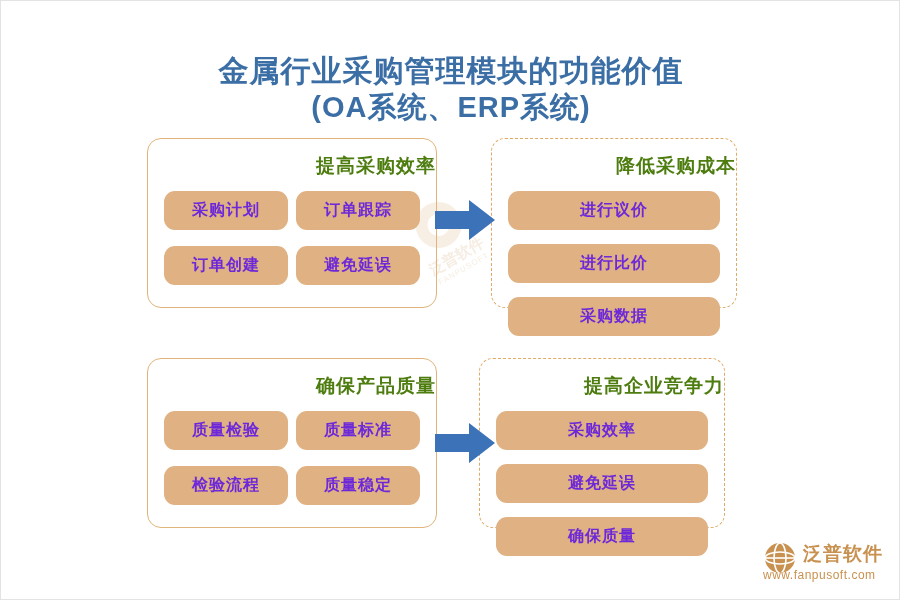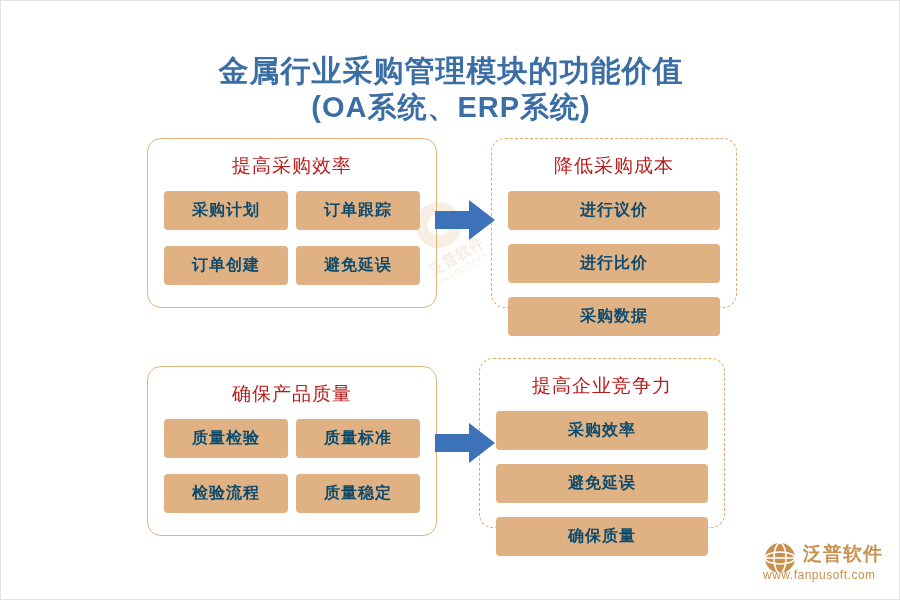--- a/index.html
+++ b/index.html
@@ -94,57 +94,57 @@
     box-sizing: border-box;
     border-radius: 14px;
   }
   .group.solid {
     border: 1.5px solid #e0b47a;
   }
   .group.dashed {
     border: 1.5px dashed #e0a968;
   }
   .group-title {
-    text-align: center;
-    color: #b91c1c;
+    text-align: right;
+    color: #4d7c0f;
     font-size: 19px;
-    font-weight: normal;
+    font-weight: bold;
     margin-top: 14px;
     letter-spacing: 1px;
   }
   .chip-area {
     padding: 12px 16px 0 16px;
     display: flex;
     flex-wrap: wrap;
     justify-content: space-between;
   }
   .chip {
     background: #dfb183;
-    color: #0c4a6e;
+    color: #6d28d9;
     font-size: 16px;
     font-weight: bold;
     text-align: center;
-    border-radius: 4px;
+    border-radius: 11px;
     padding: 9px 0;
     box-sizing: border-box;
     letter-spacing: 1px;
   }
   .chip.half {
     width: 124px;
     margin-bottom: 16px;
   }
   .chip.full {
     width: 100%;
     margin-bottom: 14px;
   }
 
   
   #g-eff   { left: 146px; top: 137px;  width: 290px; height: 170px; }
   #g-cost  { left: 490px; top: 137px;  width: 246px; height: 170px; }
-  #g-qual  { left: 146px; top: 357px;  width: 290px; height: 170px; margin-top: 8px; }
+  #g-qual  { left: 146px; top: 357px;  width: 290px; height: 170px; }
   #g-comp  { left: 478px; top: 357px;  width: 246px; height: 170px; }
 
   
   .arrow {
     position: absolute;
     width: 62px;
     height: 44px;
   }
 
   

